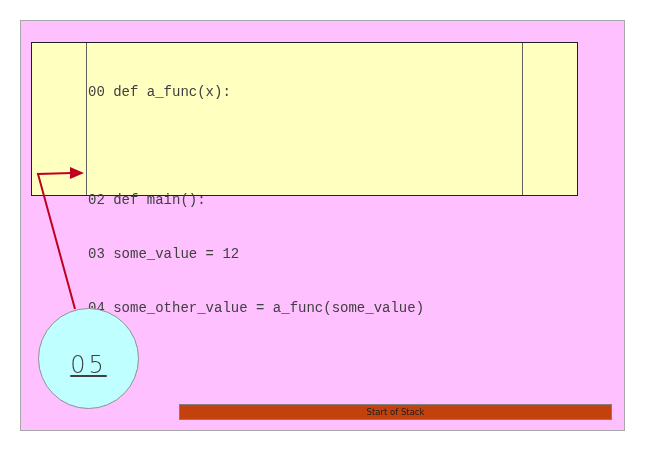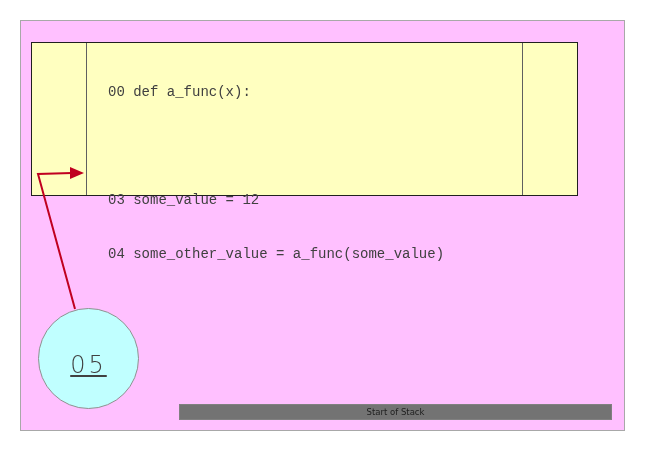--- a/index.html
+++ b/index.html
@@ -41,21 +41,21 @@
     .code-lines {
       position: absolute;
       left: 88px;
       top: 47px;
       font-family: "Liberation Mono", monospace;
       font-size: 14px;
       color: #404040;
       line-height: 18px;
       white-space: pre;
     }
-    .code-line { height: 18px; padding-left: 20px; }
+    .code-line { height: 18px; }
     .code-blank { height: 18px; }
     .ip-circle {
       position: absolute;
       left: 38px;
       top: 308px;
       width: 101px;
       height: 101px;
       border-radius: 50%;
       background: #c0ffff;
       border: 1px solid #909090;
@@ -83,21 +83,21 @@
       letter-spacing: 3px;
       color: #404040;
       text-decoration: underline;
     }
     .stack-bar {
       position: absolute;
       left: 179px;
       top: 404px;
       width: 433px;
       height: 16px;
-      background: #737373;
+      background: #c2410c;
       border: 1px solid #808080;
       box-sizing: border-box;
       text-align: center;
       font-family: "DejaVu Sans", sans-serif;
       font-size: 8.5px;
       line-height: 14px;
       color: #202020;
     }
     svg.arrow {
       position: absolute;
@@ -114,20 +114,21 @@
 <div class="frame"></div>
 
 <div class="code-box">
   <div class="divider" style="left:54px;"></div>
   <div class="divider" style="left:490px;"></div>
 </div>
 
 <div class="code-lines">
   <div class="code-line">00 def a_func(x):</div>
   <div class="code-blank"></div>
+  <div class="code-line">02 def main():</div>
   <div class="code-line">03 some_value = 12</div>
   <div class="code-line">04 some_other_value = a_func(some_value)</div>
   <div class="code-blank"></div>
   
 </div>
 
 <svg class="arrow" viewBox="0 0 647 453">
   <polyline points="75,309 38,174 72,173" fill="none" stroke="#c00020" stroke-width="2"></polyline>
   <polygon points="84,173 70,167 70,179" fill="#c00020"></polygon>
 </svg>

